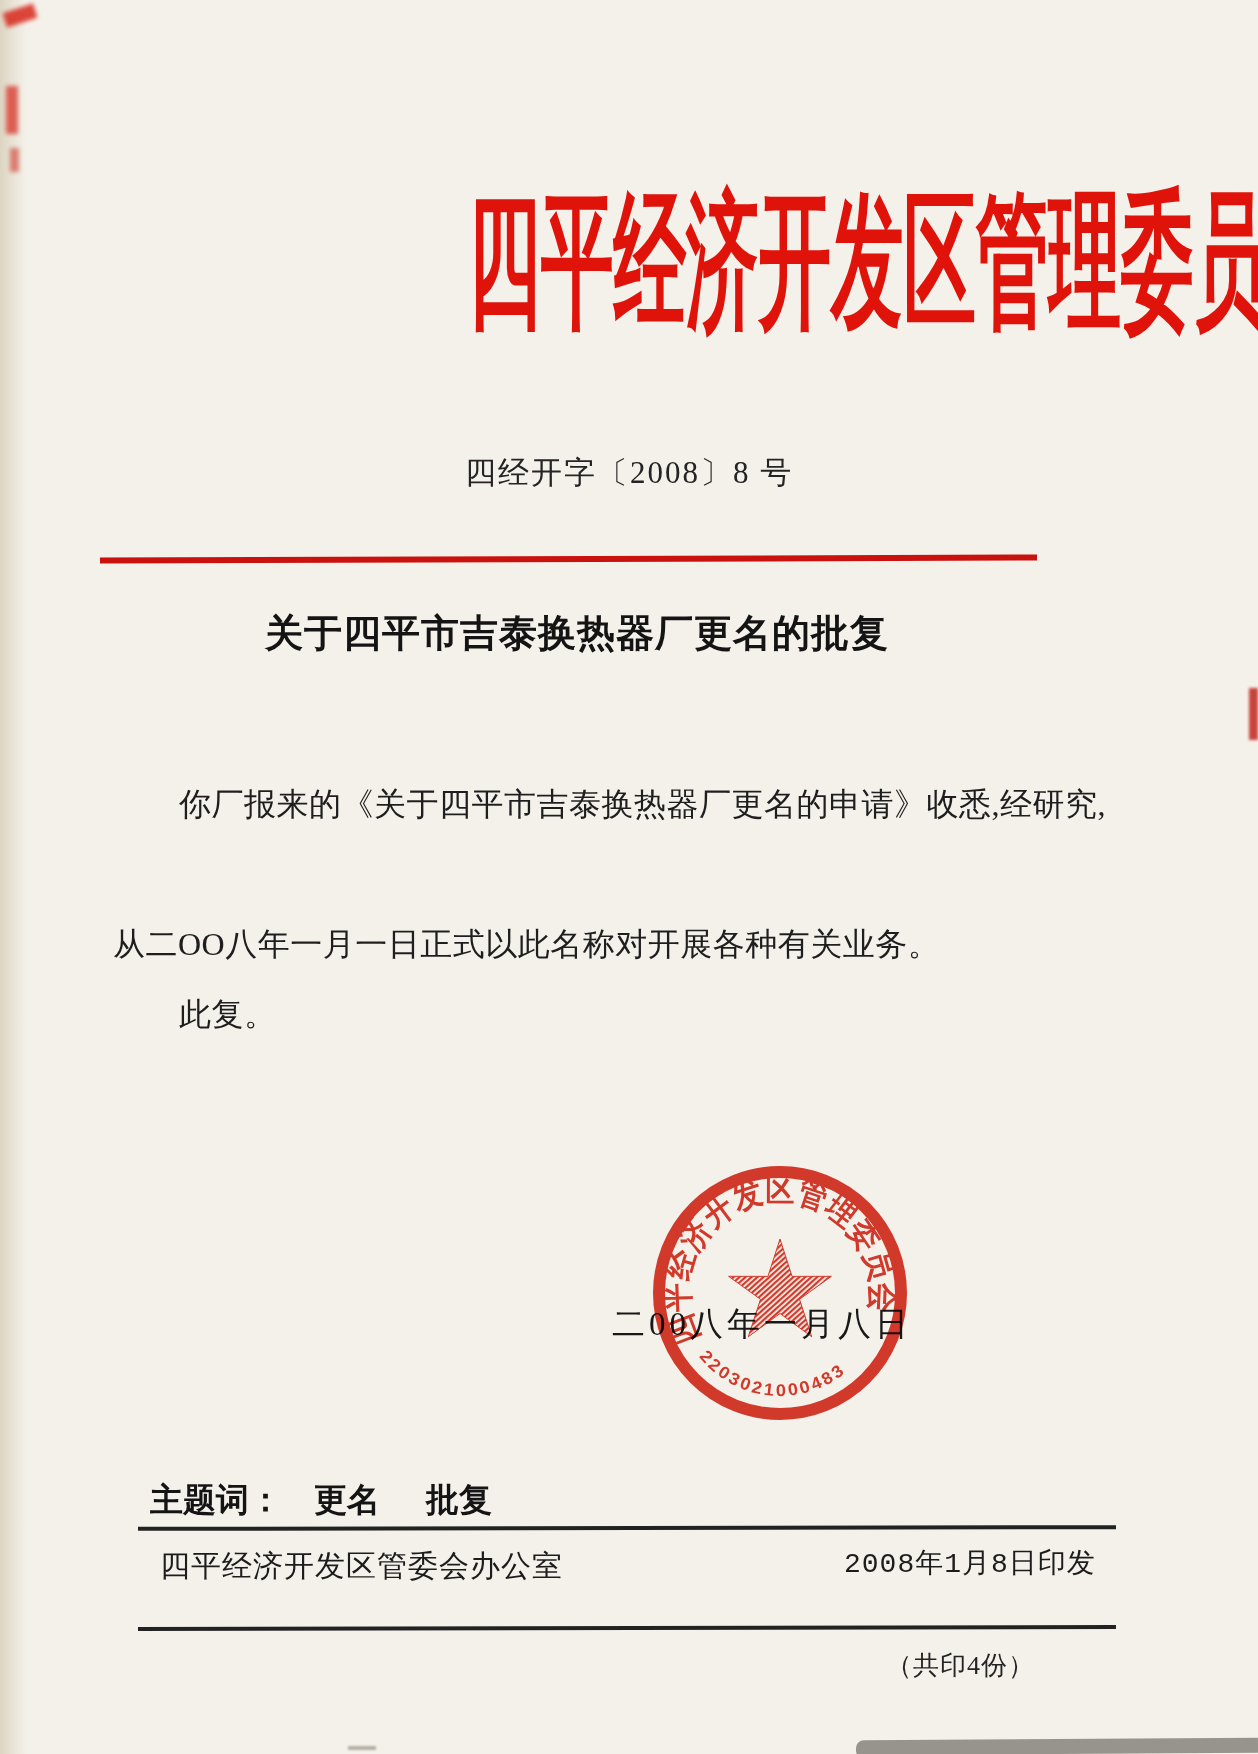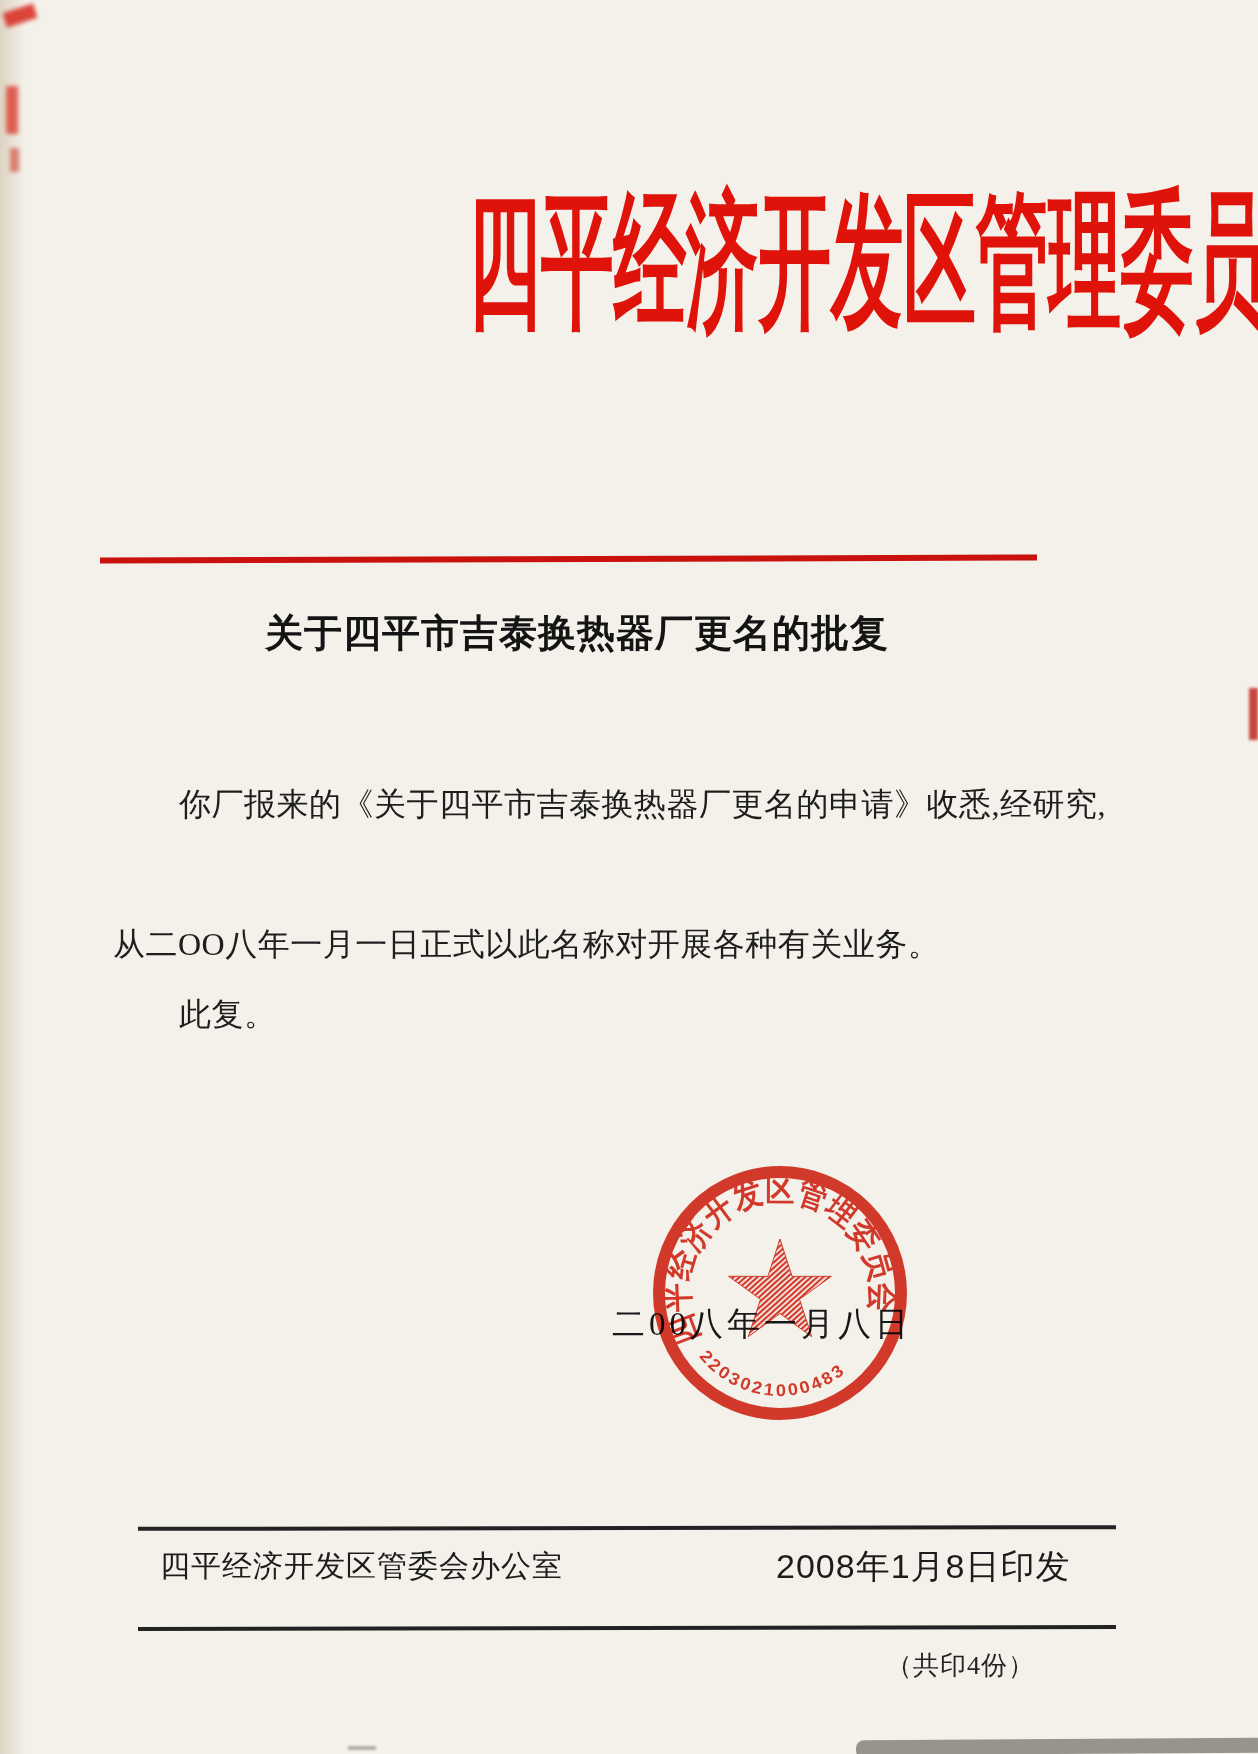--- a/index.html
+++ b/index.html
@@ -72,43 +72,44 @@
   .kw-row .kw { margin-left:32px; }
   .kw-row .kw + .kw { margin-left:46px; }
 
   .rule-black { left:138px; width:978px; height:4px; background:#222; }
   .rule-1 { top:1526px; transform:rotate(-.1deg); }
   .rule-2 { top:1626px; transform:rotate(-.12deg); }
 
   .issuer { left:160px; top:1546px;
     font-family:"Liberation Sans","DejaVu Sans",sans-serif;
     font-size:30px; letter-spacing:1px; color:#1c1c1c; white-space:nowrap; }
-  .print-date { left:776px; top:1544px;
-    font-family:Liberation Sans, sans-serif;
-    font-size:34px; letter-spacing:1px; color:#1c1c1c; white-space:nowrap; }
+  .print-date { left:844px; top:1544px;
+    font-family:Liberation Mono, monospace;
+    font-size:28px; letter-spacing:1px; color:#1c1c1c; white-space:nowrap; }
   .copies { left:886px; top:1648px; font-size:26px; letter-spacing:1px;
     color:#242424; white-space:nowrap; }
 </style>
 </head>
 <body>
 
 <div class="page">
 
   <div class="abs edge-left"></div>
   <div class="abs mark-red-1"></div>
   <div class="abs mark-red-2"></div>
   <div class="abs mark-red-3"></div>
   <div class="abs mark-red-right"></div>
   <div class="abs bottom-band"></div>
   <div class="abs bottom-dash"></div>
 
   <div class="abs banner">
     <span>四平经济开发区管理委员会文件</span>
   </div>
 
+  <div class="abs doc-number">四经开字〔2008〕8 号</div>
 
   <div class="abs red-rule"></div>
 
   <div class="abs doc-title">关于四平市吉泰换热器厂更名的批复</div>
 
   <div class="abs body-line p1 indent">你厂报来的《关于四平市吉泰换热器厂更名的申请》收悉,经研究,</div>
   <div class="abs body-line p3">从二OO八年一月一日正式以此名称对开展各种有关业务。</div>
   <div class="abs body-line closing indent">此复。</div>
 
   <div class="abs issue-date">二00八年一月八日</div>
@@ -124,20 +125,23 @@
     <circle cx="0" cy="0" r="121" fill="none" stroke="#d92d1e" stroke-width="12"></circle>
     <text font-size="34" font-weight="bold" fill="#d92d1e" letter-spacing="1">
       <textPath href="#ringPath" startOffset="0" textLength="356" lengthAdjust="spacingAndGlyphs">四平经济开发区管理委员会</textPath>
     </text>
     <path fill="url(#hatch)" stroke="#d92d1e" stroke-width="1" d="M 0 -54 L 12.05 -16.6 L 51.4 -16.7 L 19.5 6.3 L 31.7 43.7 L 0 20.5 L -31.7 43.7 L -19.5 6.3 L -51.4 -16.7 L -12.05 -16.6 Z"></path>
     <text font-size="17" font-weight="bold" fill="#d92d1e" letter-spacing="2.5">
       <textPath href="#serialPath" startOffset="0" textLength="166" lengthAdjust="spacingAndGlyphs">2203021000483</textPath>
     </text>
   </svg>
 
+  <div class="abs kw-row">
+    <span>主题词：</span><span class="kw">更名</span><span class="kw">批复</span>
+  </div>
 
   <div class="abs rule-black rule-1"></div>
 
   <div class="abs issuer">四平经济开发区管委会办公室</div>
   <div class="abs print-date">2008年1月8日印发</div>
 
   <div class="abs rule-black rule-2"></div>
 
   <div class="abs copies">（共印4份）</div>
 

